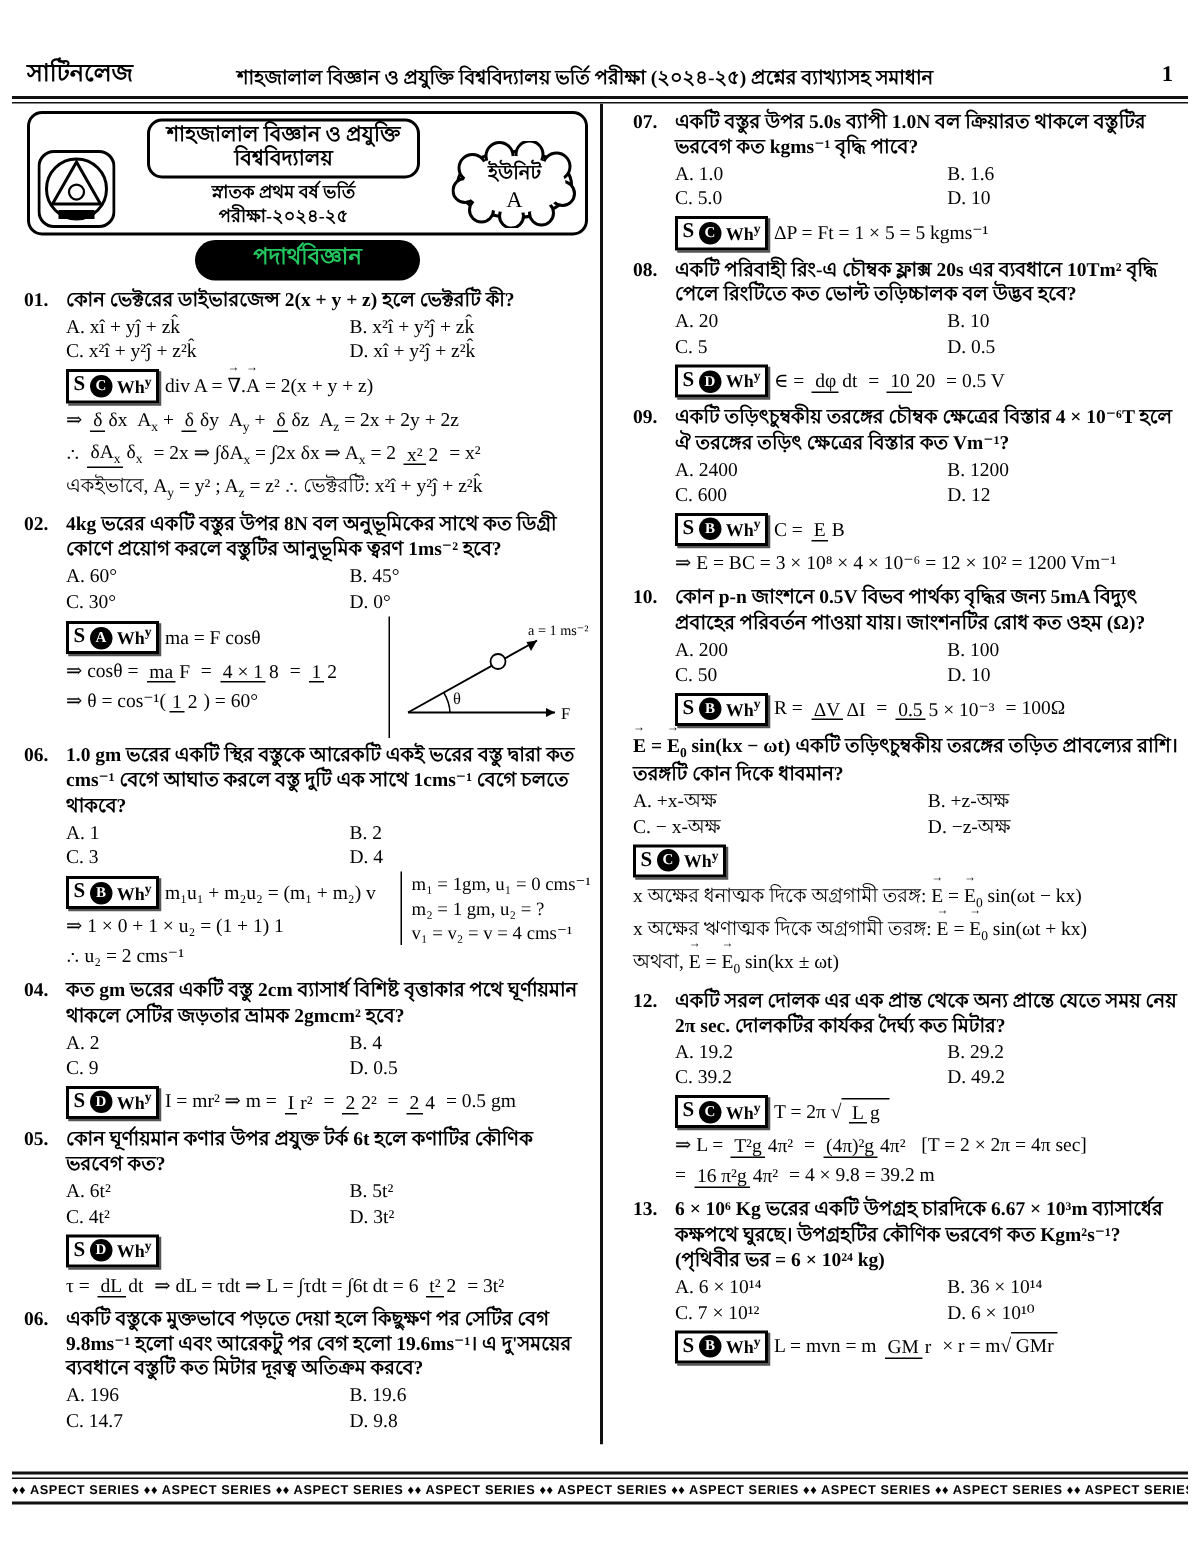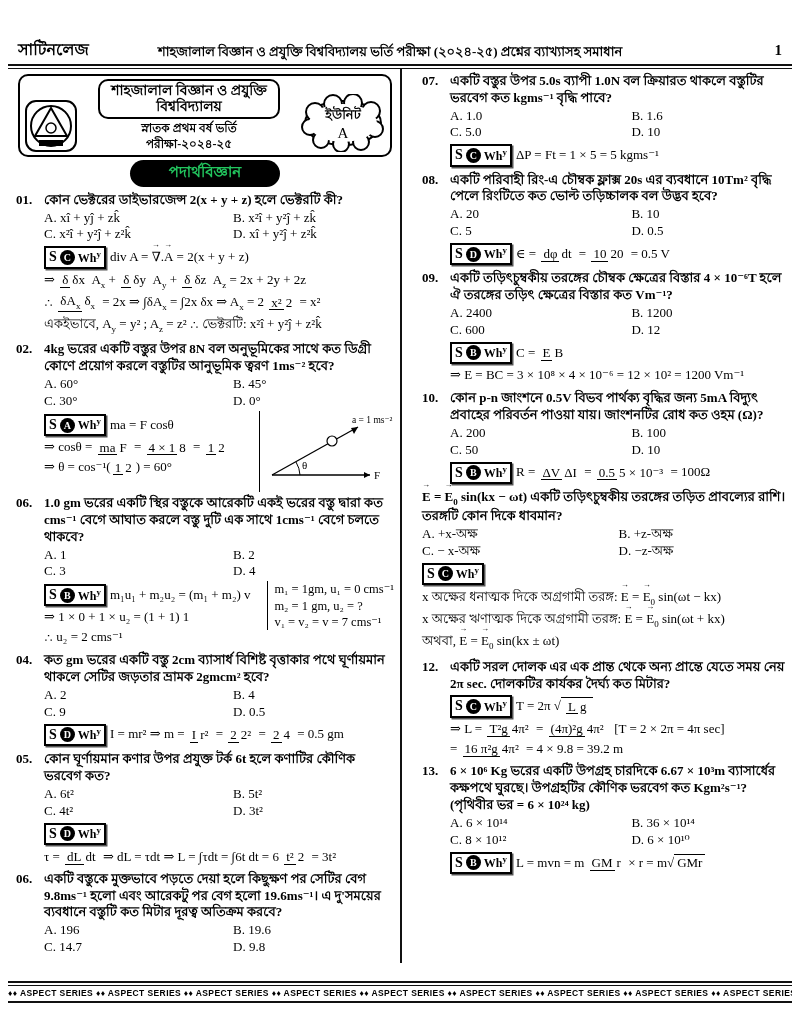--- a/index.html
+++ b/index.html
@@ -209,21 +209,21 @@
                     <span class="w">Wh<sup>y</sup></span>
                   </span>
                 <span>m₁u₁ + m₂u₂ = (m₁ + m₂) v</span>
               </div>
               <div class="mline">⇒ 1 × 0 + 1 × u₂ = (1 + 1) 1</div>
               <div class="mline">∴ u₂ = 2 cms⁻¹</div>
             </div>
             <div class="sbox">
               <div>m₁ = 1gm, u₁ = 0 cms⁻¹</div>
               <div>m₂ = 1 gm, u₂ = ?</div>
-              <div>v₁ = v₂ = v = 7 cms⁻¹</div>
+              <div>v₁ = v₂ = v = 4 cms⁻¹</div>
             </div>
           </div>
         </div>
       </div>
 
       <div class="q">
         <div class="qno">04.</div>
         <div class="qbody">
           <div class="qtext">কত gm ভরের একটি বস্তু 2cm ব্যাসার্ধ বিশিষ্ট বৃত্তাকার পথে ঘূর্ণায়মান থাকলে সেটির জড়তার ভ্রামক 2gmcm² হবে?</div>
           <div class="opts">
@@ -416,20 +416,26 @@
           </div>
           <div class="mline">x অক্ষের ঋণাত্মক দিকে অগ্রগামী তরঙ্গ: <span class="vec">E</span> = <span class="vec">E</span><sub>0</sub> sin(ωt + kx)</div>
           <div class="mline">অথবা, <span class="vec">E</span> = <span class="vec">E</span><sub>0</sub> sin(kx ± ωt)</div>
         </div>
       </div>
 
       <div class="q">
         <div class="qno">12.</div>
         <div class="qbody">
           <div class="qtext">একটি সরল দোলক এর এক প্রান্ত থেকে অন্য প্রান্তে যেতে সময় নেয় 2π sec. দোলকটির কার্যকর দৈর্ঘ্য কত মিটার?</div>
+          <div class="opts">
+            <span class="opt">A. 19.2</span>
+            <span class="opt">B. 29.2</span>
+            <span class="opt">C. 39.2</span>
+            <span class="opt">D. 49.2</span>
+          </div>
           <div class="sol">
             <span class="sbadge">
                 <span class="s">S</span>
                 <span class="ac">C</span>
                 <span class="w">Wh<sup>y</sup></span>
               </span>
             <span>T = 2π √<span class="rad"><span class="frac">
                     <span class="t">L</span>
                     <span class="b">g</span>
                   </span></span></span>
@@ -448,21 +454,21 @@
         </div>
       </div>
 
       <div class="q">
         <div class="qno">13.</div>
         <div class="qbody">
           <div class="qtext">6 × 10⁶ Kg ভরের একটি উপগ্রহ চারদিকে 6.67 × 10³m ব্যাসার্ধের কক্ষপথে ঘুরছে। উপগ্রহটির কৌণিক ভরবেগ কত Kgm²s⁻¹? (পৃথিবীর ভর = 6 × 10²⁴ kg)</div>
           <div class="opts">
             <span class="opt">A. 6 × 10¹⁴</span>
             <span class="opt">B. 36 × 10¹⁴</span>
-            <span class="opt">C. 8 × 10¹²</span>
+            <span class="opt">C. 7 × 10¹²</span>
             <span class="opt">D. 6 × 10¹⁰</span>
           </div>
           <div class="sol">
             <span class="sbadge">
                 <span class="s">S</span>
                 <span class="ac">B</span>
                 <span class="w">Wh<sup>y</sup></span>
               </span>
             <span>L = mvn = m <span class="frac">
                   <span class="t">GM</span>

